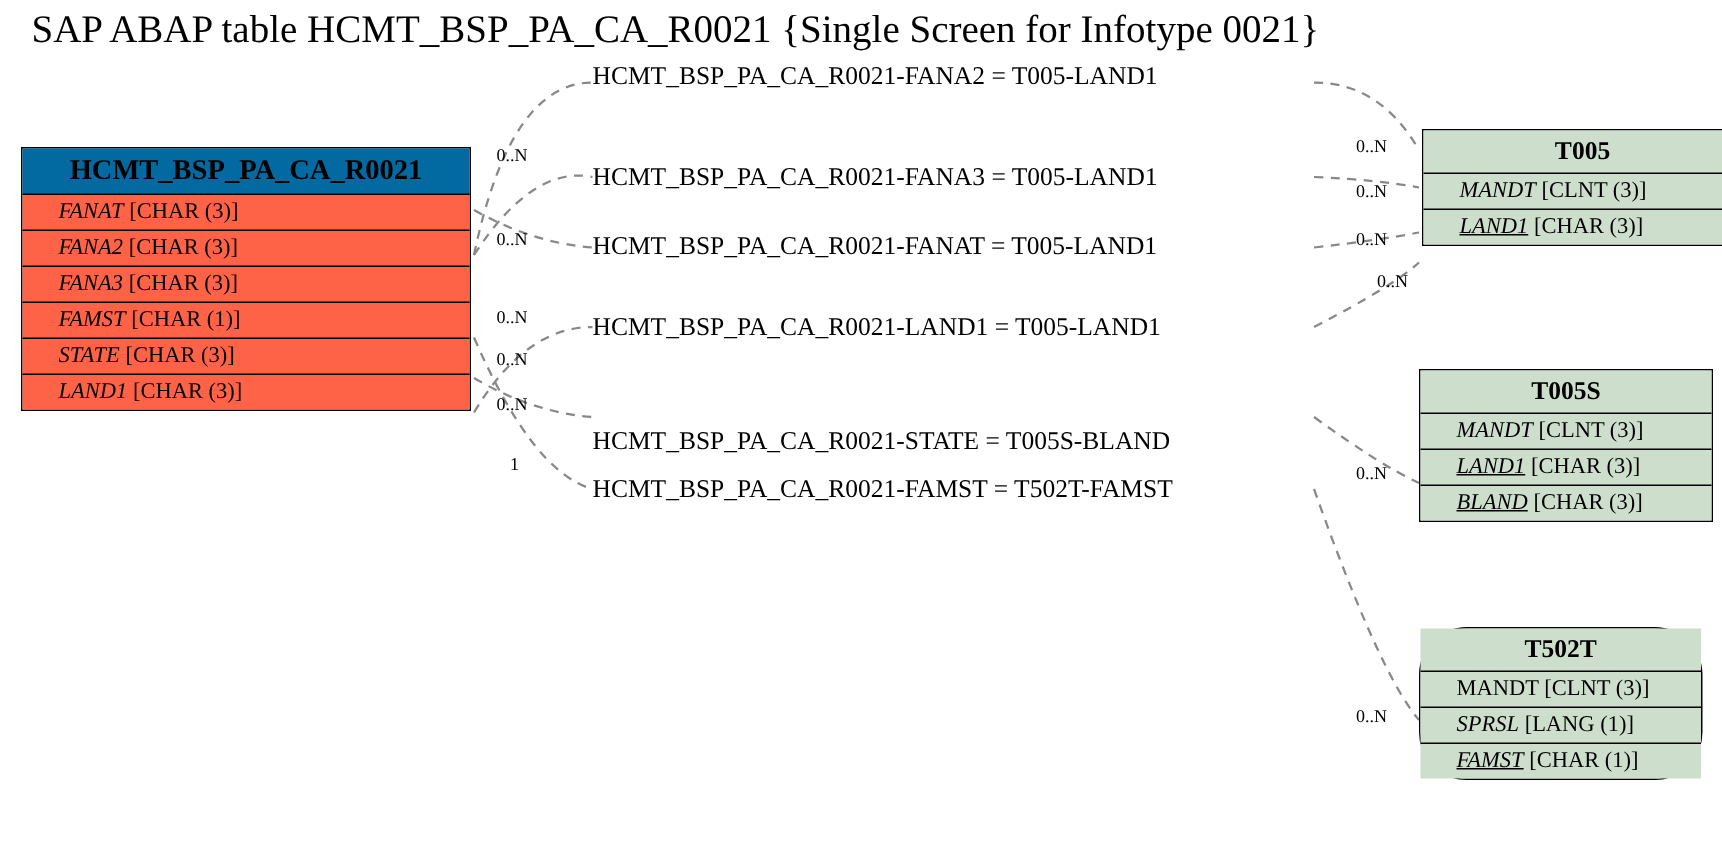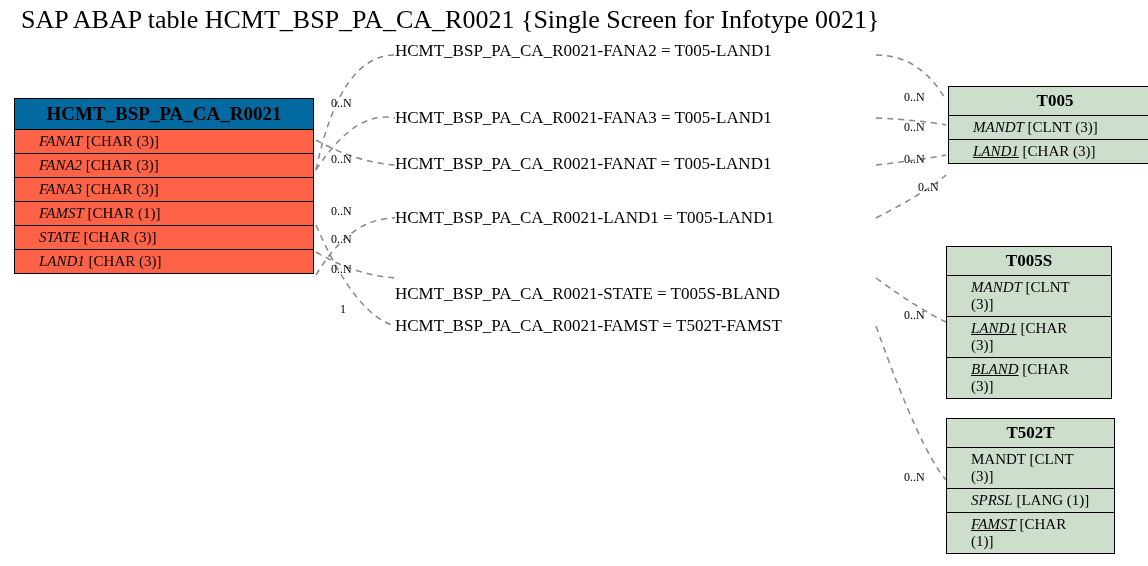--- a/index.html
+++ b/index.html
@@ -65,26 +65,27 @@
       background: #cddfcc;
     }
     .t005 {
       left: 948px;
       top: 86px;
       width: 214px;
     }
     .t005s {
       left: 946px;
       top: 246px;
-      width: 166px;
+      width: 196px;
     }
     .t502t {
       left: 946px;
       top: 418px;
-      width: 169px;
+      width: 189px;
+      border-radius: 32px;
     }
     .rel-label {
       position: absolute;
       font-size: 17px;
       text-align: left;
     }
     .card-label {
       position: absolute;
       font-size: 12px;
     }

